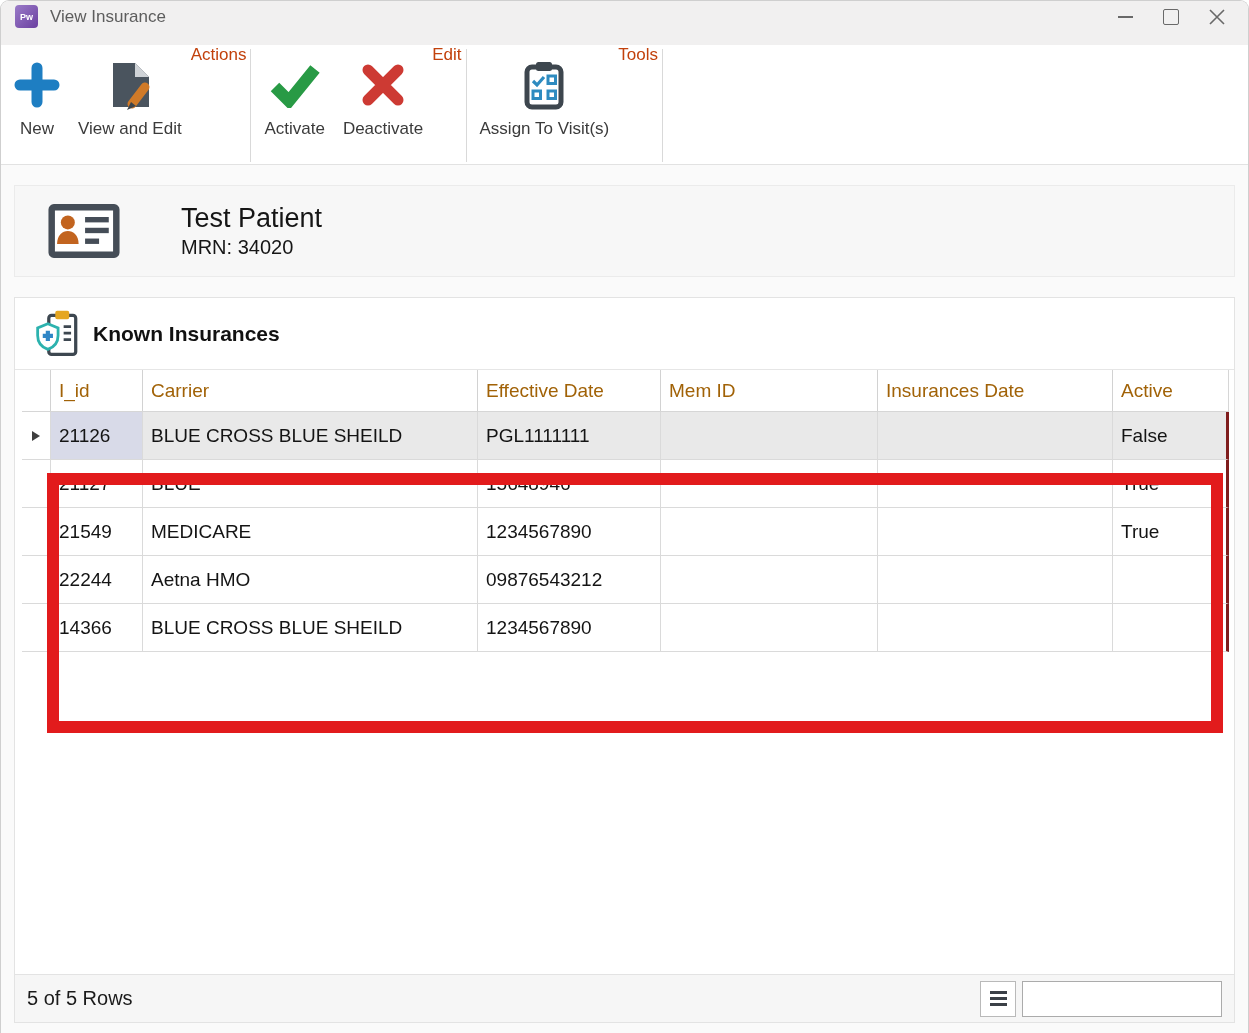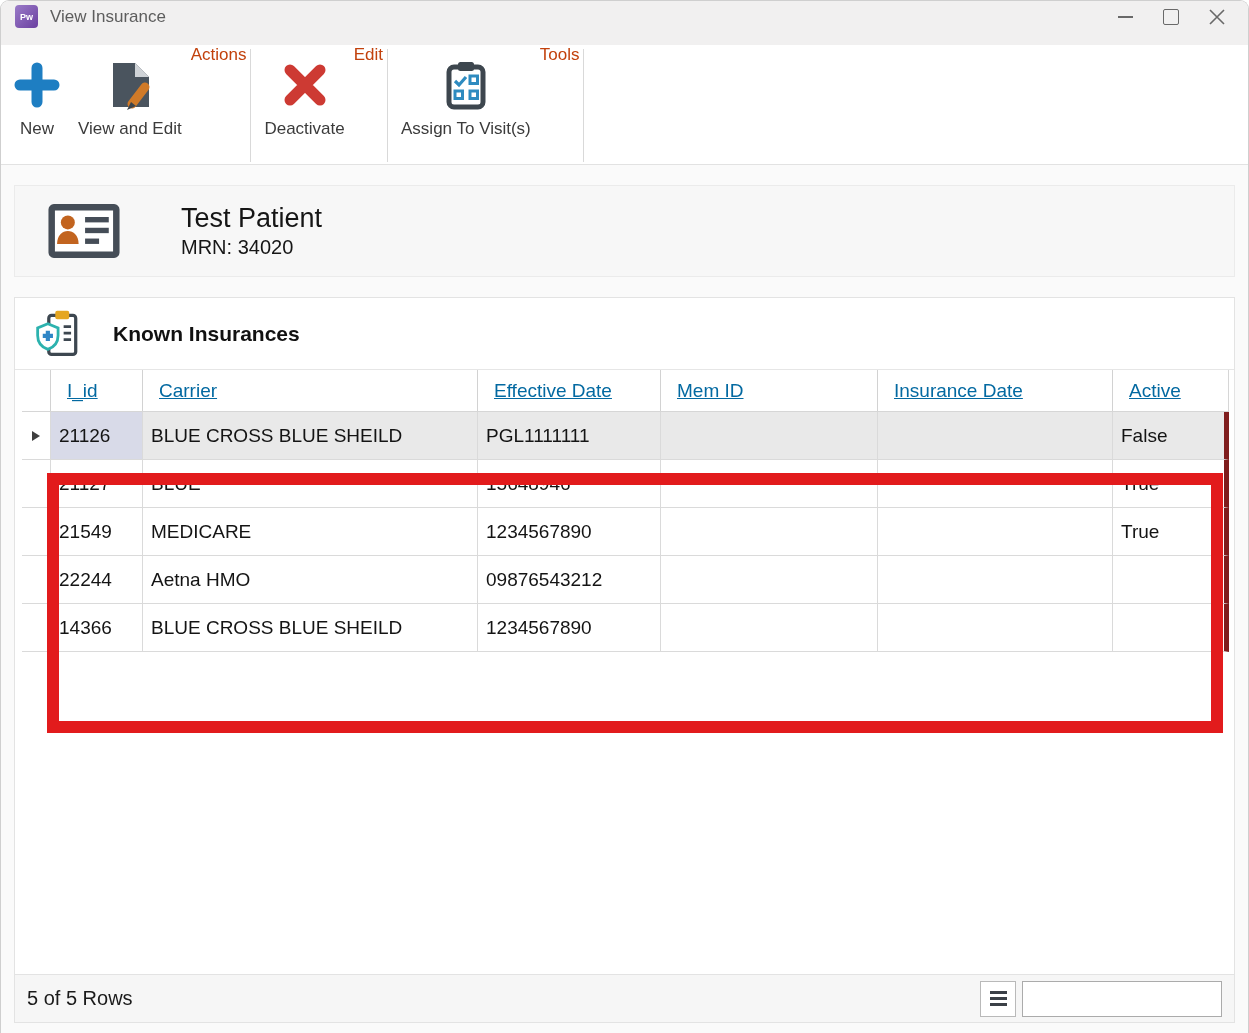--- a/index.html
+++ b/index.html
@@ -41,27 +41,27 @@
   .content { flex:1; background:#fafafa; padding:20px 13px 10px 13px; display:flex; flex-direction:column;justify-content:space-between; }
 
   .patient-panel { height:92px; background:#f7f7f7; border:1px solid #ebebeb; display:flex; align-items:center;
     padding-left:32px; flex:0 0 auto; }
   .patient-text { margin-left:60px; }
   .patient-name { font-size:27px; color:#161616; }
   .patient-mrn { font-size:20px; color:#161616; margin-top:2px; }
 
   .ins-panel { margin-top:20px; flex:1; background:#fff; border:1px solid #e3e3e3; display:flex; flex-direction:column; overflow:hidden; }
   .ins-header { height:72px; display:flex; align-items:center; padding-left:18px; border-bottom:1px solid #e6e6e6; flex:0 0 auto; }
-  .ins-title { font-size:21px; font-weight:bold; color:#111; margin-left:28px; }
+  .ins-title { font-size:21px; font-weight:bold; color:#111; margin-left:8px; }
 
   .grid { margin:0 5px 0 7px; --cols:28px 92px 335px 183px 217px 235px minmax(0,1fr); }
   .grid-head { display:grid; grid-template-columns:var(--cols); height:42px; border-bottom:1px solid #d6d6d6; border-right:1px solid #d6d6d6; }
-  .gh { display:flex; align-items:center; padding-left:16px; font-size:19px; color:#0369a1; border-left:1px solid #d2d2d2;text-decoration:underline; }
+  .gh { display:flex; align-items:center; padding-left:8px; font-size:19px; color:#a16207; border-left:1px solid #d2d2d2; }
   .gh.first { border-left:none; }
-  .grid-row { display:grid; grid-template-columns:var(--cols); height:48px; border-bottom:1px solid #dadada; border-right:5px solid #7f1d1d; background:#fff; }
+  .grid-row { display:grid; grid-template-columns:var(--cols); height:48px; border-bottom:1px solid #dadada; border-right:3px solid #7f1d1d; background:#fff; }
   .gc { display:flex; align-items:center; padding-left:8px; font-size:19px; color:#141414; border-left:1px solid #dadada; overflow:hidden; white-space:nowrap; }
   .gc.selcol { border-left:none; justify-content:center; padding-left:0; }
   .grid-row.sel .gc { background:#e9e9e9; }
   .grid-row.sel .gc.selcol { background:#fff; }
   .grid-row.sel .gc.idcell { background:#d8dae8; }
   .arrow-right { width:0; height:0; border-left:8px solid #3f3f3f; border-top:5px solid transparent; border-bottom:5px solid transparent; }
 
   .grid-filler { flex:1; background:#fff; }
 
   .ins-footer { height:48px; background:#f6f6f6; border-top:1px solid #e3e3e3; display:flex; align-items:center;
@@ -126,20 +126,28 @@
           <span class="tb-label">View and Edit</span>
         </div>
       </div>
       <div class="tb-group-label">Actions</div>
     </div>
 
     <div class="tb-sep"></div>
 
     <div class="tb-group">
       <div class="tb-buttons">
+        <div class="tb-btn">
+          <span class="ic">
+            <svg width="54" height="46" viewBox="0 0 54 46">
+              <path d="M7 25 L21 39 L47 7" stroke="#289a45" stroke-width="12" fill="none"></path>
+            </svg>
+          </span>
+          <span class="tb-label">Activate</span>
+        </div>
         <div class="tb-btn">
           <span class="ic">
             <svg width="46" height="46" viewBox="0 0 46 46">
               <path d="M8 8 L38 38 M38 8 L8 38" stroke="#cd3a33" stroke-width="11" stroke-linecap="round"></path>
             </svg>
           </span>
           <span class="tb-label">Deactivate</span>
         </div>
       </div>
       <div class="tb-group-label">Edit</div>
@@ -199,21 +207,21 @@
         <div class="ins-title">Known Insurances</div>
       </div>
 
       <div class="grid">
         <div class="grid-head">
           <div class="gh first"></div>
           <div class="gh">I_id</div>
           <div class="gh">Carrier</div>
           <div class="gh">Effective Date</div>
           <div class="gh">Mem ID</div>
-          <div class="gh">Insurance Date</div>
+          <div class="gh">Insurances Date</div>
           <div class="gh">Active</div>
         </div>
 
         <div class="grid-row sel">
           <div class="gc selcol">
               <span class="arrow-right"></span>
             </div>
           <div class="gc idcell">21126</div>
           <div class="gc">BLUE CROSS BLUE SHEILD</div>
           <div class="gc">PGL1111111</div>

